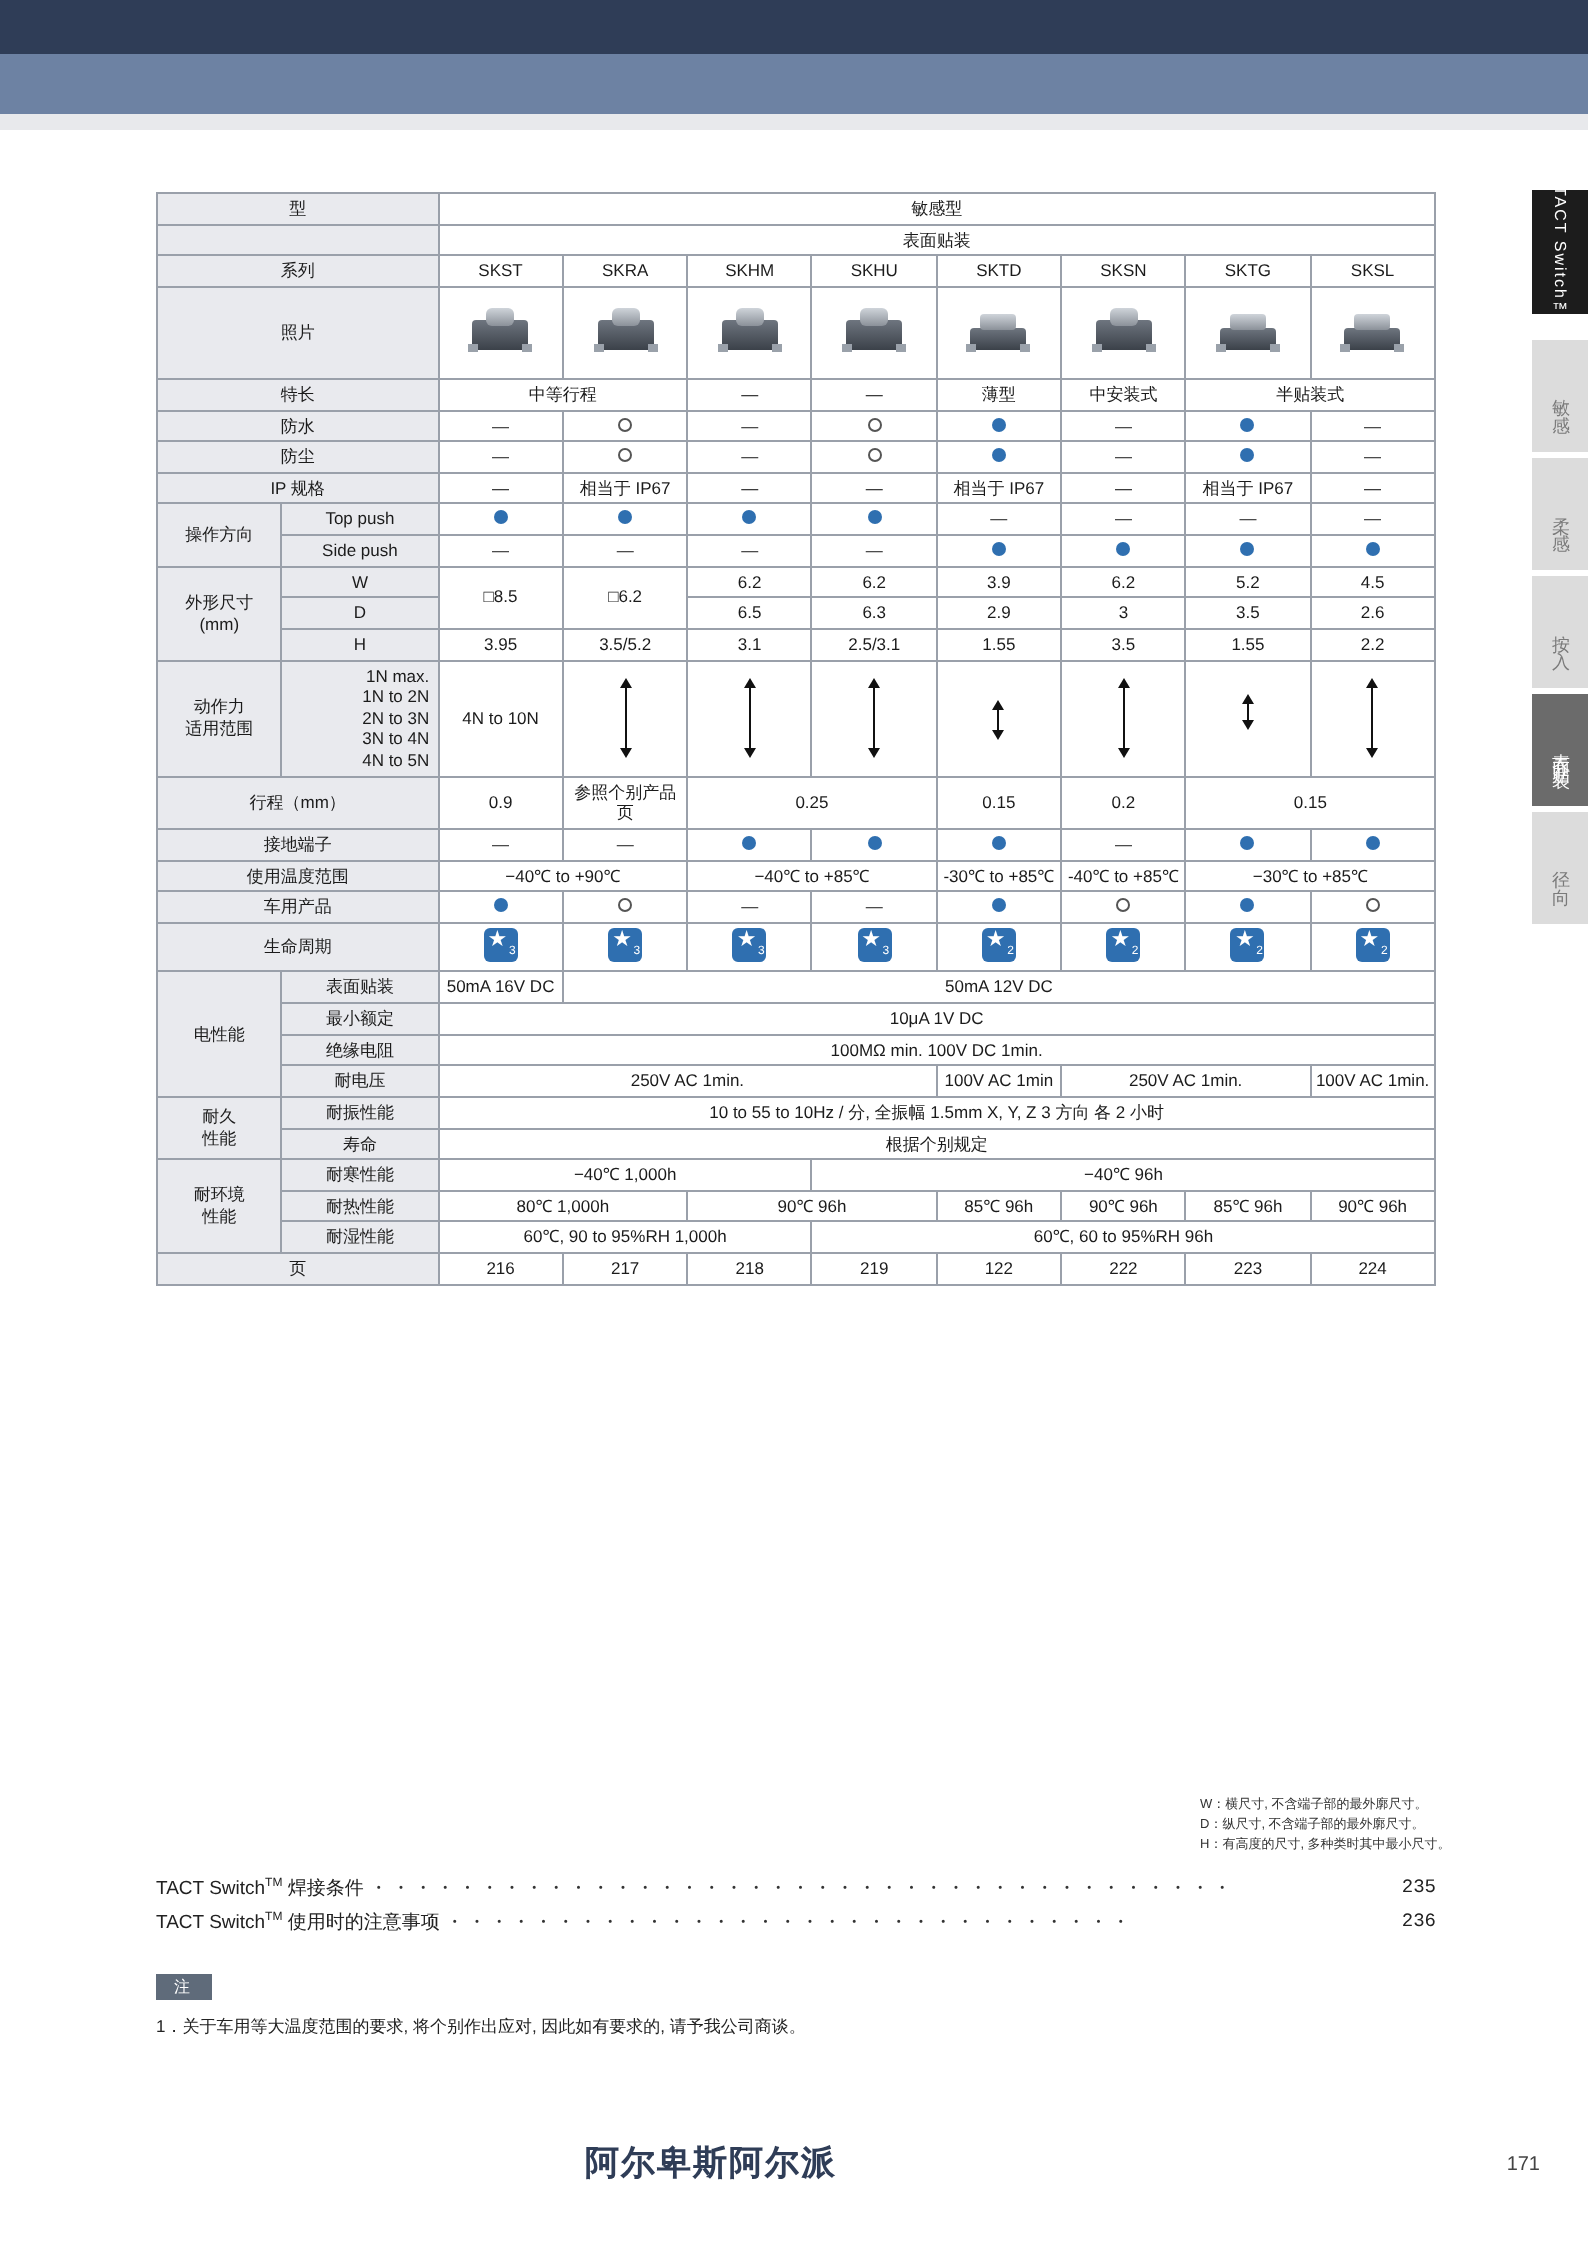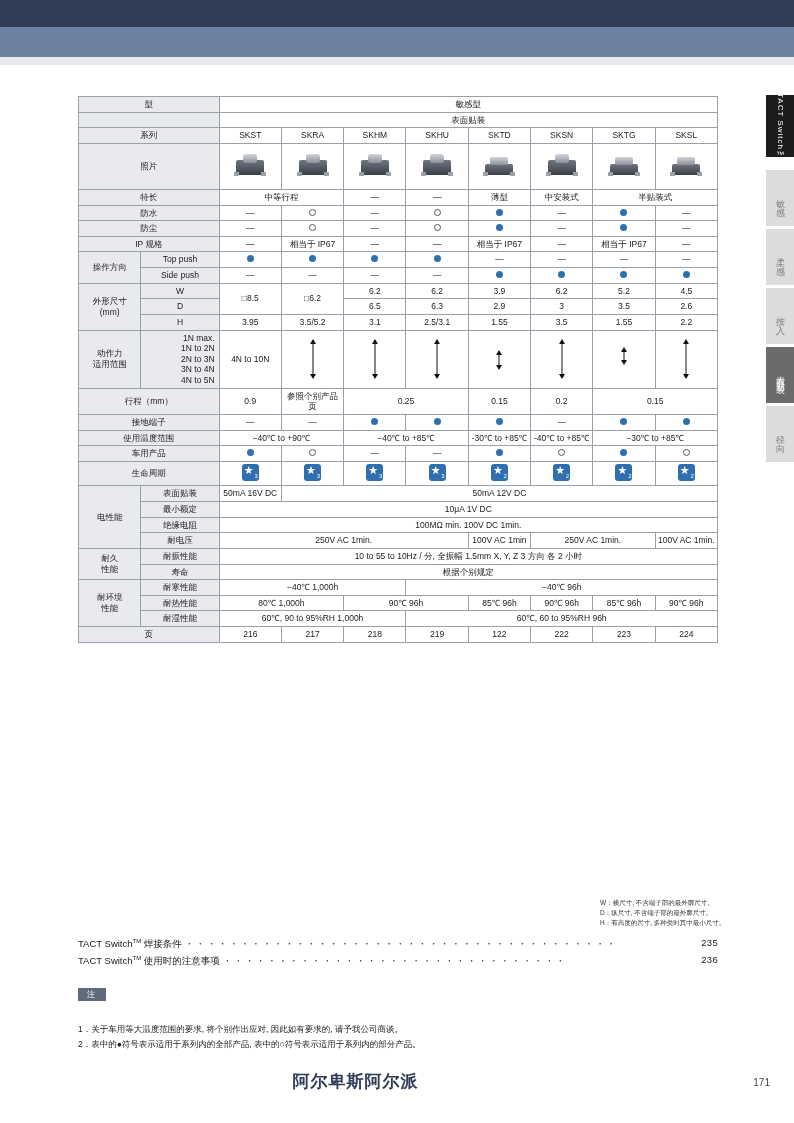--- a/index.html
+++ b/index.html
@@ -73,21 +73,21 @@
 
   .tocline { position:absolute; left:78px; width:640px; font-size:9.5px; color:#222; }
   .tocline .dots { letter-spacing:1.6px; color:#333; }
   .tocline .pg { float:right; font-weight:normal;font-family:Liberation Mono, monospace; }
 
   .notebox { position:absolute; left:78px; top:983px; width:640px; }
   .note-tag {
     display:inline-block; background:#5f6b7a; color:#fff; font-size:8px;
     padding:1px 9px; letter-spacing:2px;
   }
-  .note-body { margin-top:21px; font-size:8.5px; line-height:1.75; color:#222; }
+  .note-body { margin-top:5px; font-size:8.5px; line-height:1.75; color:#222; }
 
   .brand { position:absolute; left:0; top:1070px; width:711px; text-align:center; color:#2f3d57; font-size:17px; font-weight:bold; letter-spacing:1px; }
   .pageno { position:absolute; right:24px; top:1077px; font-size:10px; color:#444; }
   .sup { font-size:6px; vertical-align:super; }
   .xsmall { font-size:6.5px; }
 </style>
 </head>
 <body>
 
 <div class="topbar-dark"></div>
@@ -478,18 +478,17 @@
 <div class="tocline" style="top:955px">
   <span class="pg">236</span>
   <span>TACT Switch</span><span class="sup">TM</span><span> 使用时的注意事项</span>
   <span class="dots"> ・・・・・・・・・・・・・・・・・・・・・・・・・・・・・・・</span>
 </div>
 
 <div class="notebox">
   <span class="note-tag">注</span>
   <div class="note-body">
     <div>1．关于车用等大温度范围的要求, 将个别作出应对, 因此如有要求的, 请予我公司商谈。</div>
-    <div>2．表中的●符号表示适用于系列内的全部产品, 表中的○符号表示适用于系列内的部分产品。</div>
   </div>
 </div>
 
 <div class="brand">阿尔卑斯阿尔派</div>
 <div class="pageno">171</div>
 
 </body></html>

